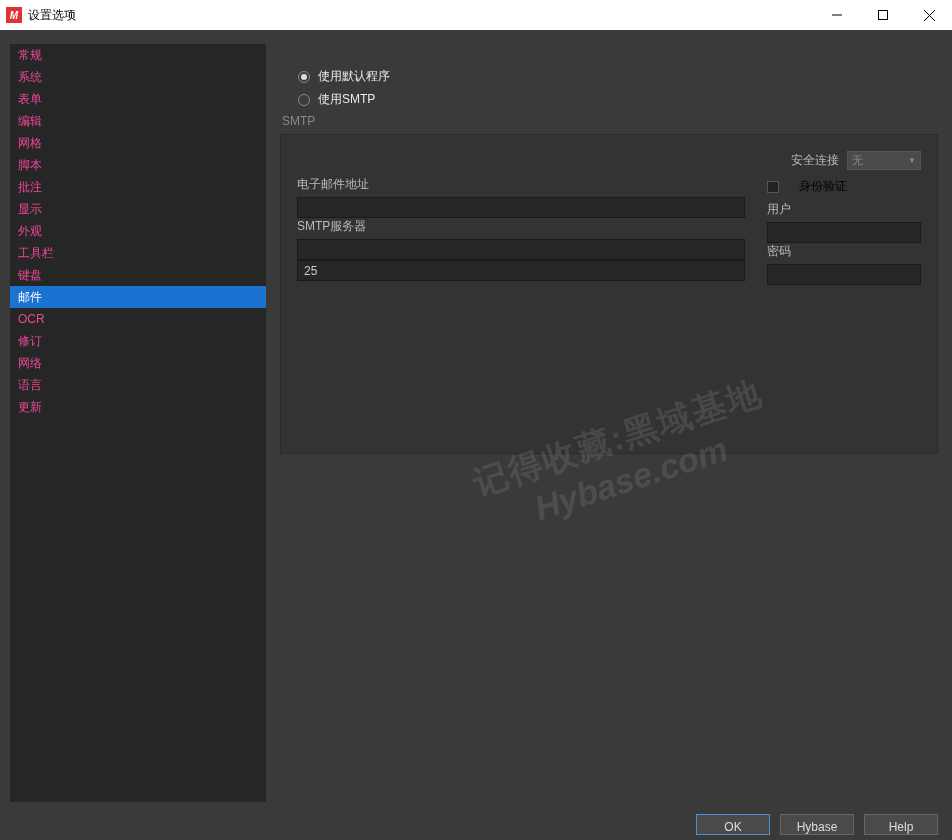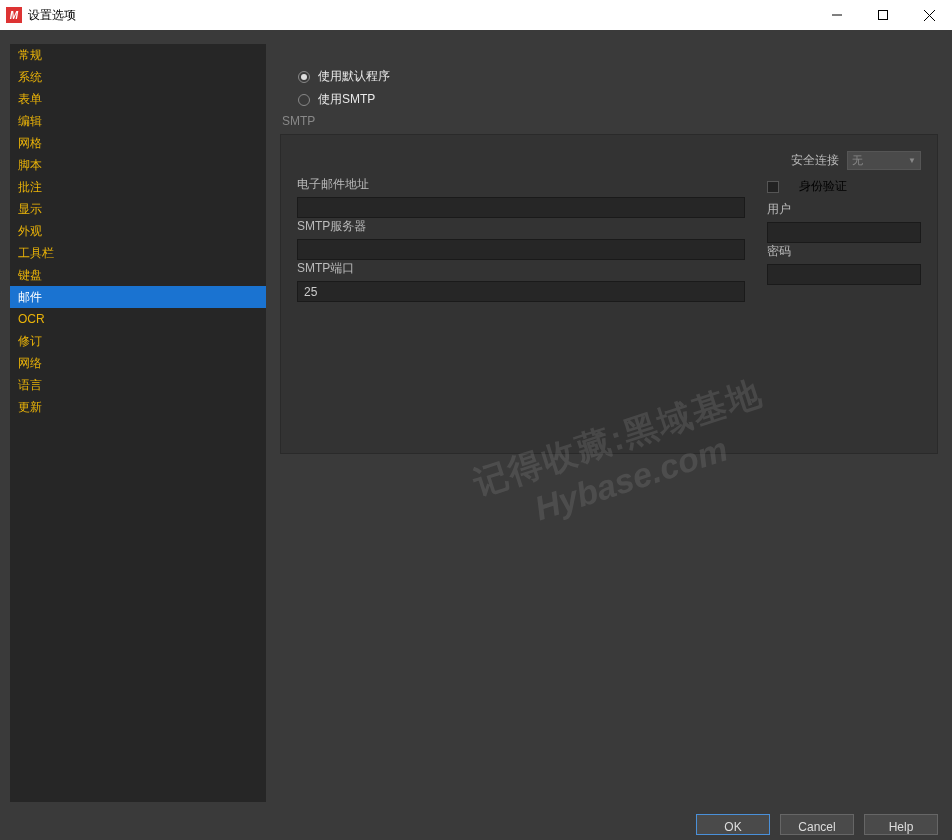--- a/index.html
+++ b/index.html
@@ -27,21 +27,21 @@
 .body-area {
   position: absolute; top: 30px; left: 0; right: 0; bottom: 0;
   background: #3a3a3a;
 }
 
 .sidebar {
   position: absolute; left: 10px; top: 14px; width: 256px; bottom: 38px;
   background: #262626;
 }
 .side-item {
-  padding: 2px 8px; color: #eab308; cursor: pointer; line-height: 18px;
+  padding: 2px 8px; color: #ec4899; cursor: pointer; line-height: 18px;
 }
 .side-item.active { background: #1a73d1; color: #fff; }
 
 .content {
   position: absolute; left: 280px; right: 14px; top: 14px; bottom: 38px;
 }
 .radio-row { display: flex; align-items: center; margin: 24px 0 6px 18px; color: #eaeaea; }
 .radio {
   width: 12px; height: 12px; border: 1px solid #888; border-radius: 50%;
   margin-right: 8px; display: inline-flex; align-items: center; justify-content: center;
@@ -164,21 +164,20 @@
           <span>无</span>
           <span class="tri">▼</span>
         </div>
       </div>
       <div class="smtp-cols">
         <div class="left-col">
           <span class="field-label">电子邮件地址</span>
           <input class="text-input" value="" style="">
           <span class="field-label">SMTP服务器</span>
           <input class="text-input" value="" style="">
-          <span class="field-label">SMTP端口</span>
           <input class="text-input" value="25" style="">
         </div>
         <div class="right-col">
           <div class="chk-row">
             <span class="chk"></span>
             <span>身份验证</span>
           </div>
           <span class="field-label">用户</span>
           <input class="text-input" value="" style="">
           <span class="field-label">密码</span>
@@ -191,19 +190,19 @@
       <div class="cn">记得收藏:黑域基地</div>
       <div class="en">Hybase.com</div>
     </div>
   </div>
 
   <div class="footer">
     <div class="btn primary">
         <span>OK</span>
       </div>
     <div class="btn">
-        <span>Cancel</span>
+        <span>Hybase</span>
       </div>
     <div class="btn">
         <span>Help</span>
       </div>
   </div>
 </div>
 
 </body></html>

